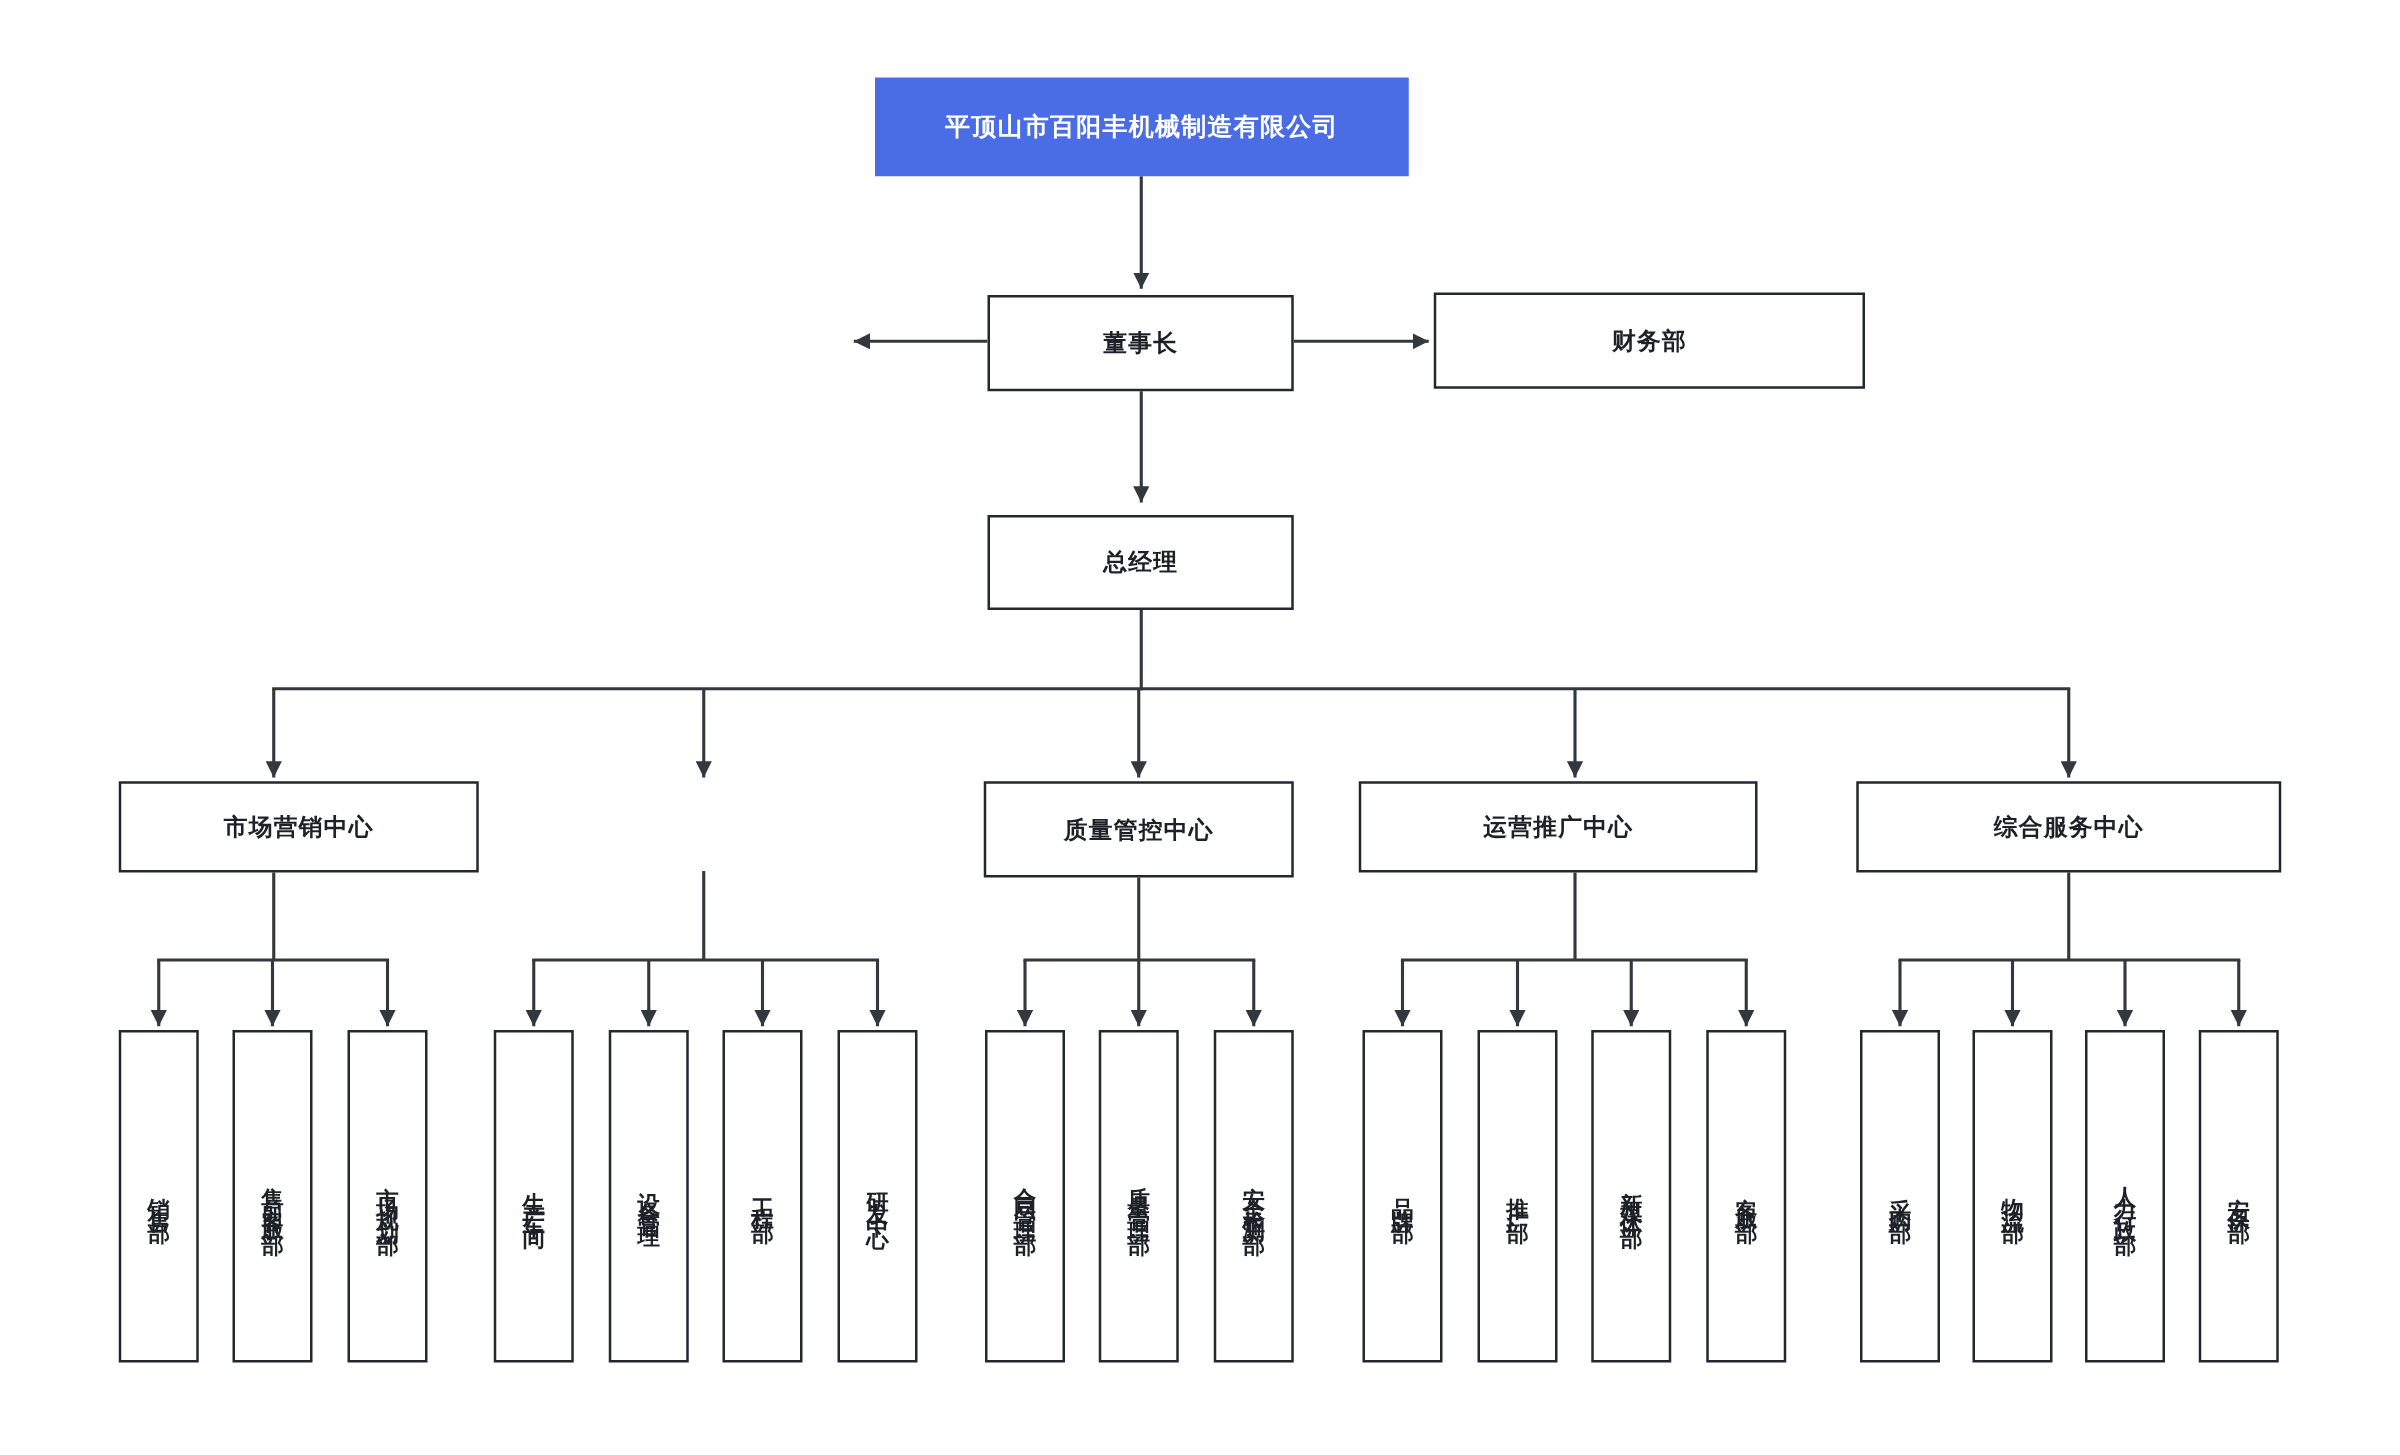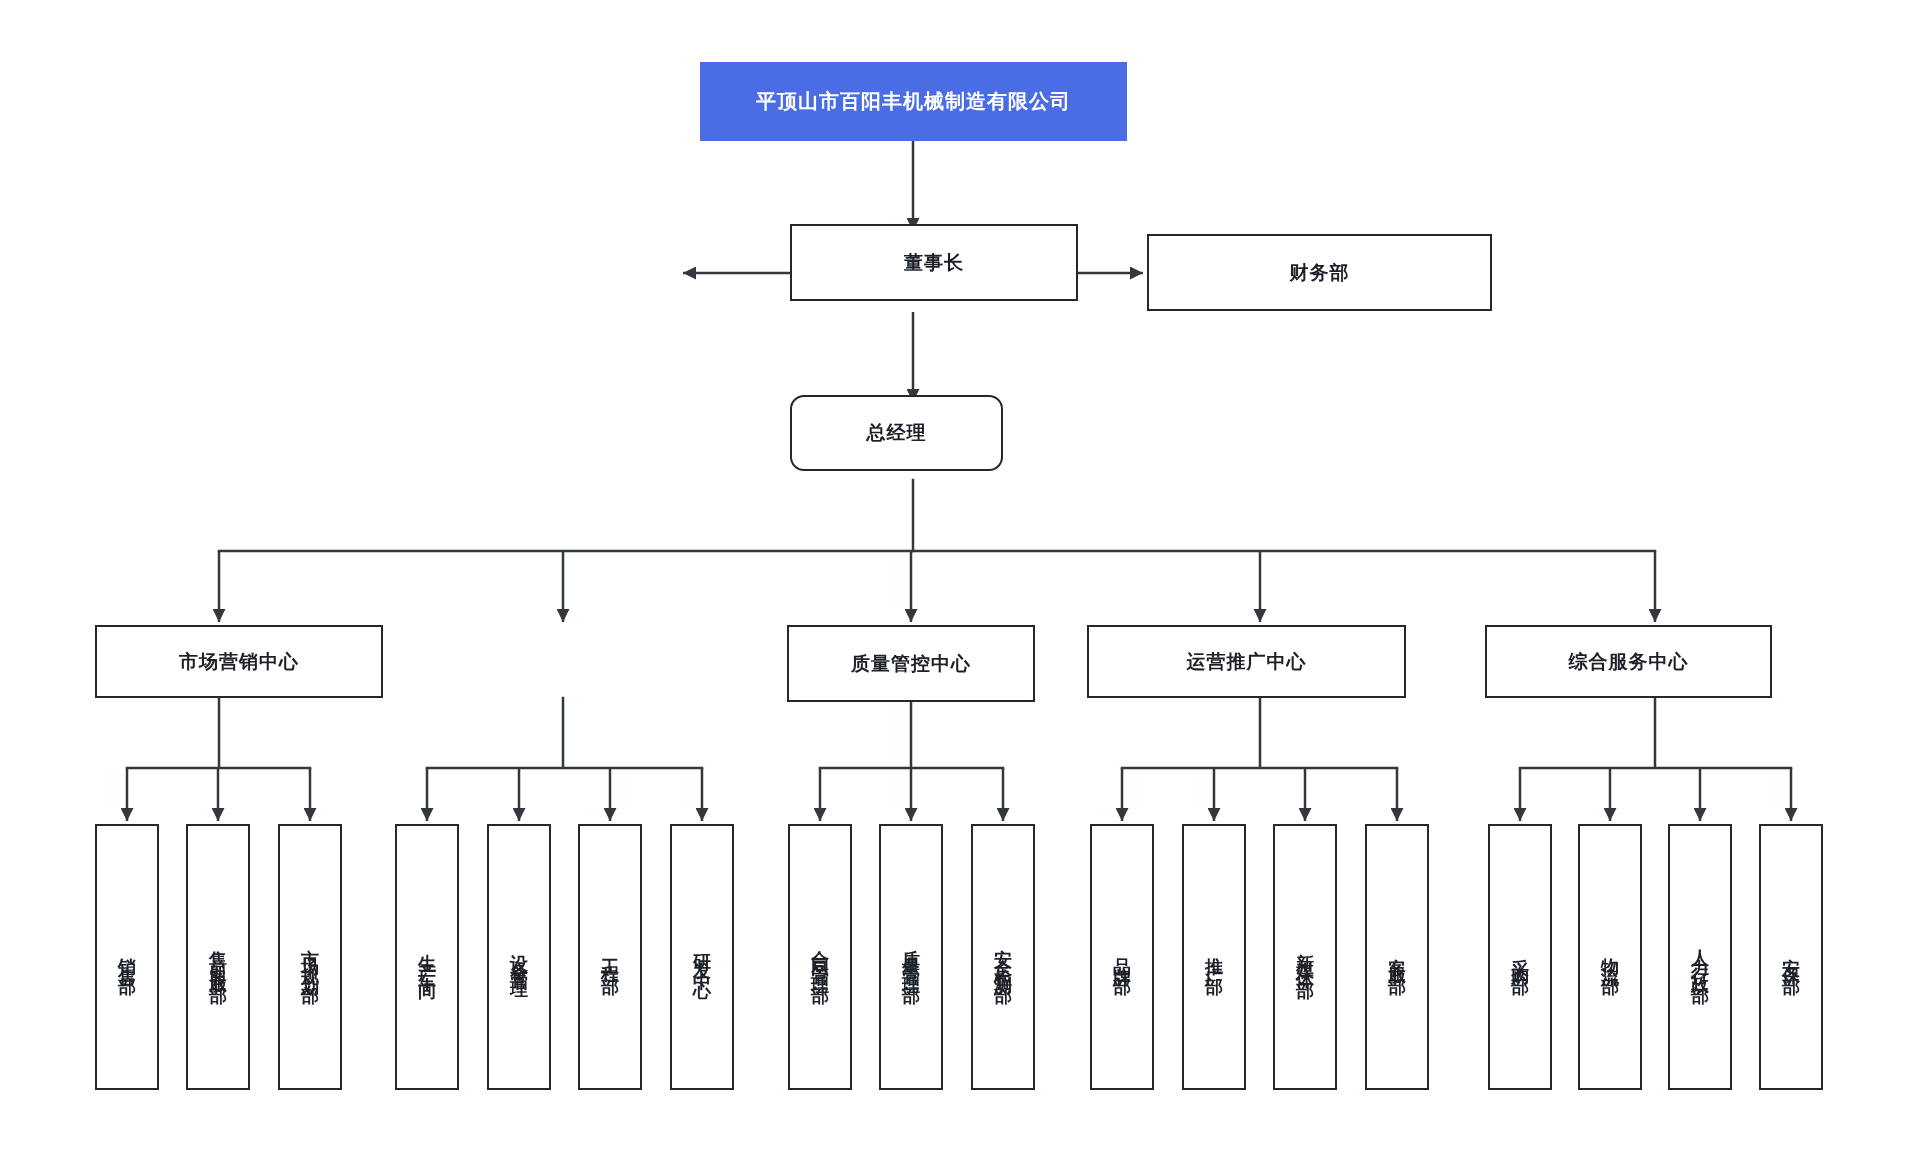--- a/index.html
+++ b/index.html
@@ -9,30 +9,30 @@
   .n{position:absolute;z-index:2;background:#ffffff;border:2.5px solid #23272e;
      display:flex;align-items:center;justify-content:center;box-sizing:border-box;
      font-weight:700;color:#1d2127;font-size:19px;letter-spacing:1px;}
   .root{background:#4a6ce4;border:none;color:#ffffff;font-size:20px;}
   .leaf{font-size:18px;}
   .leaf span{writing-mode:vertical-rl;text-orientation:upright;letter-spacing:9px;line-height:1;}
   
   .root{left:700px;top:62px;width:427px;height:79px;}
   
   .legal{left:337px;top:234px;width:342px;height:77px;}
-  .chairman{left:790px;top:224px;width:288px;height:77px;}
+  .chairman{left:790px;top:236px;width:245px;height:77px;}
   .finance{left:1147px;top:234px;width:345px;height:77px;}
   
-  .gm{left:790px;top:395px;width:213px;height:76px;border-radius:14px;}
+  .gm{left:790px;top:412px;width:245px;height:76px;}
   
   .c1{left:95px;top:625px;width:288px;height:73px;}
   .c2{left:395px;top:625px;width:336px;height:73px;}
   .c3{left:787px;top:625px;width:248px;height:77px;}
   .c4{left:1087px;top:625px;width:319px;height:73px;}
-  .c5{left:1485px;top:625px;width:287px;height:73px;}
+  .c5{left:1485px;top:625px;width:340px;height:73px;}
   
   .leaf{top:824px;width:64px;height:266px;}
   .d11{left:95px;}  .d12{left:186px;} .d13{left:278px;}
   .d21{left:395px;} .d22{left:487px;} .d23{left:578px;} .d24{left:670px;}
   .d31{left:788px;} .d32{left:879px;} .d33{left:971px;}
   .d41{left:1090px;}.d42{left:1182px;}.d43{left:1273px;}.d44{left:1365px;}
   .d51{left:1488px;}.d52{left:1578px;}.d53{left:1668px;}.d54{left:1759px;}
 </style>
 </head>
 <body>

